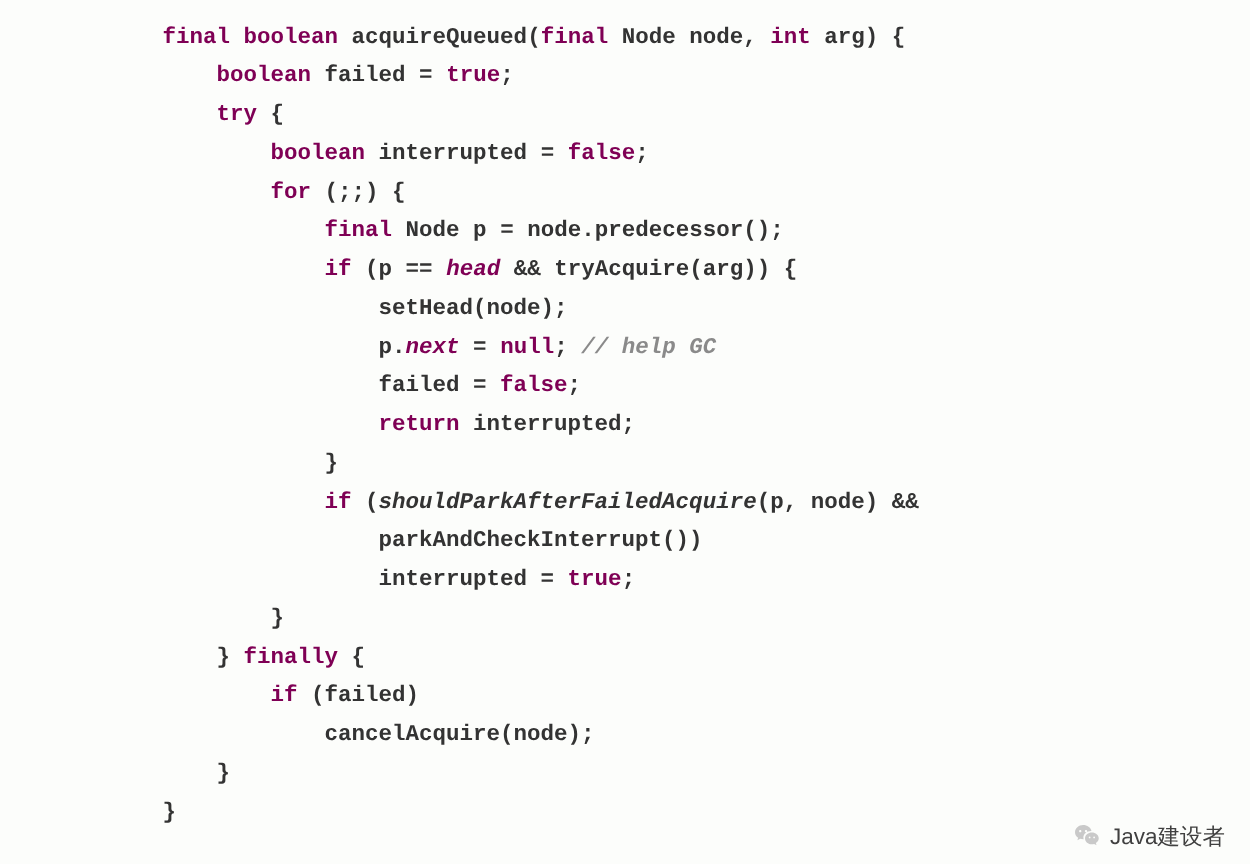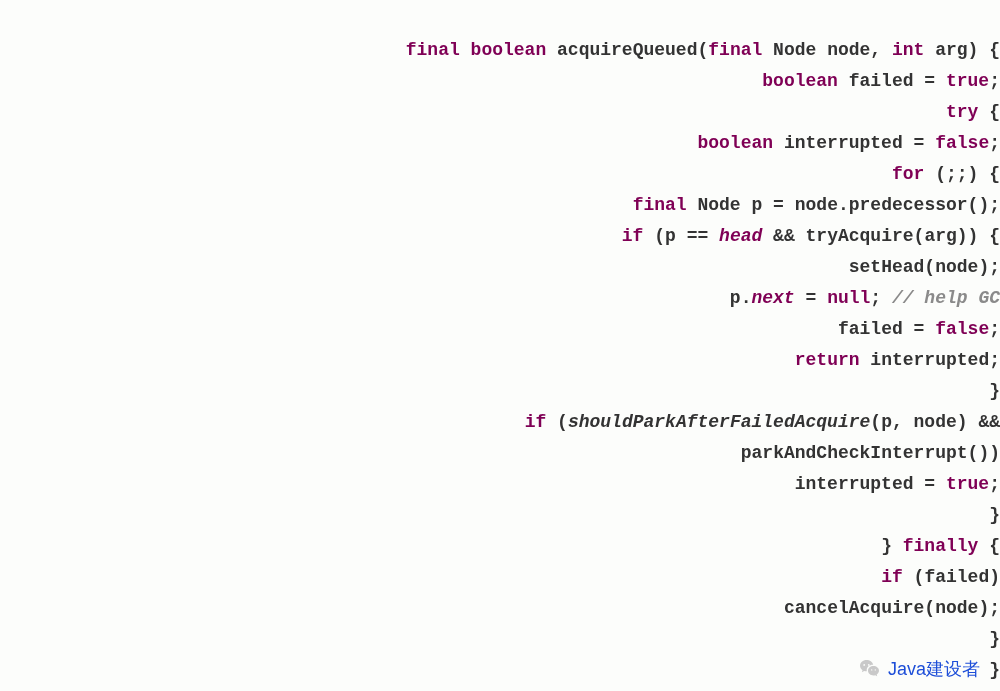--- a/index.html
+++ b/index.html
@@ -5,43 +5,42 @@
   html, body {
     margin: 0;
     padding: 0;
     width: 1000px;
     height: 691px;
     background: #fcfdfb;
     overflow: hidden;
   }
   pre.code {
     margin: 0;
-    padding: 35px 0 0 130px;
+    padding: 15px 0 0 130px;
     font-family: "Courier New", Courier, monospace;
     font-size: 18px;
     line-height: 31px;
     font-weight: bold;
     color: #333;
     white-space: pre;
-    text-align: right;
   }
   .kw  { color: #7f0055; font-weight: bold; }   
   .typ { color: #333; }                          
   .id  { color: #333; }                          
   .lit { color: #7f0055; font-weight: bold; }   
   .mth { color: #333; font-style: italic; }     
   .fld { color: #7f0055; font-style: italic; } 
   .cmt { color: #8a8a8a; font-style: italic; }  
   .pun { color: #333; }
   .watermark {
     position: absolute;
     right: 20px;
     bottom: 10px;
     font-family: "Microsoft YaHei", sans-serif;
-    color: #1d4ed8;
+    color: #404040;
     font-size: 18px;
     display: flex;
     align-items: center;
   }
   .watermark svg { margin-right: 6px; opacity: 0.6; }
 </style>
 </head>
 <body>
 
 <pre class="code"><span class="kw">final</span> <span class="kw">boolean</span> <span class="id">acquireQueued</span><span class="pun">(</span><span class="kw">final</span> <span class="typ">Node</span> <span class="id">node</span><span class="pun">, </span><span class="kw">int</span> <span class="id">arg</span><span class="pun">) {</span>

